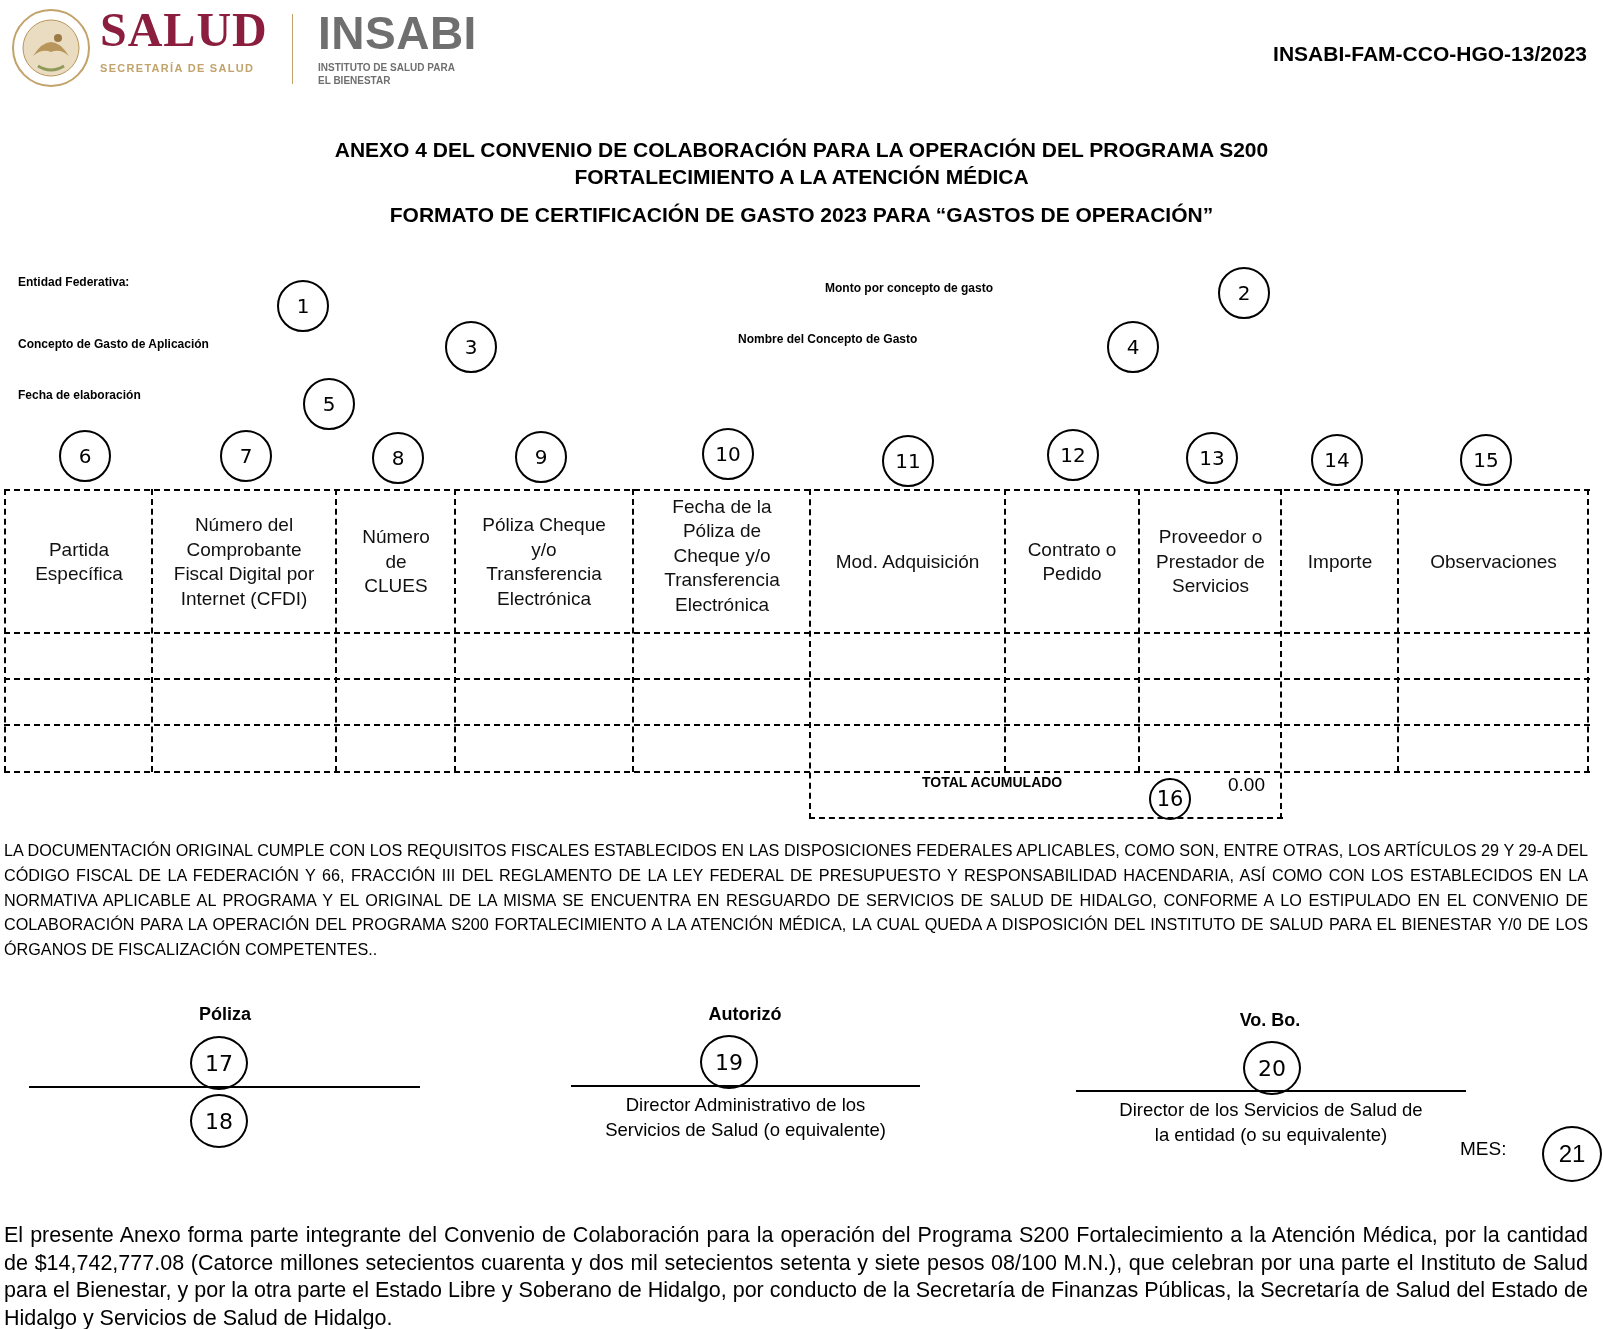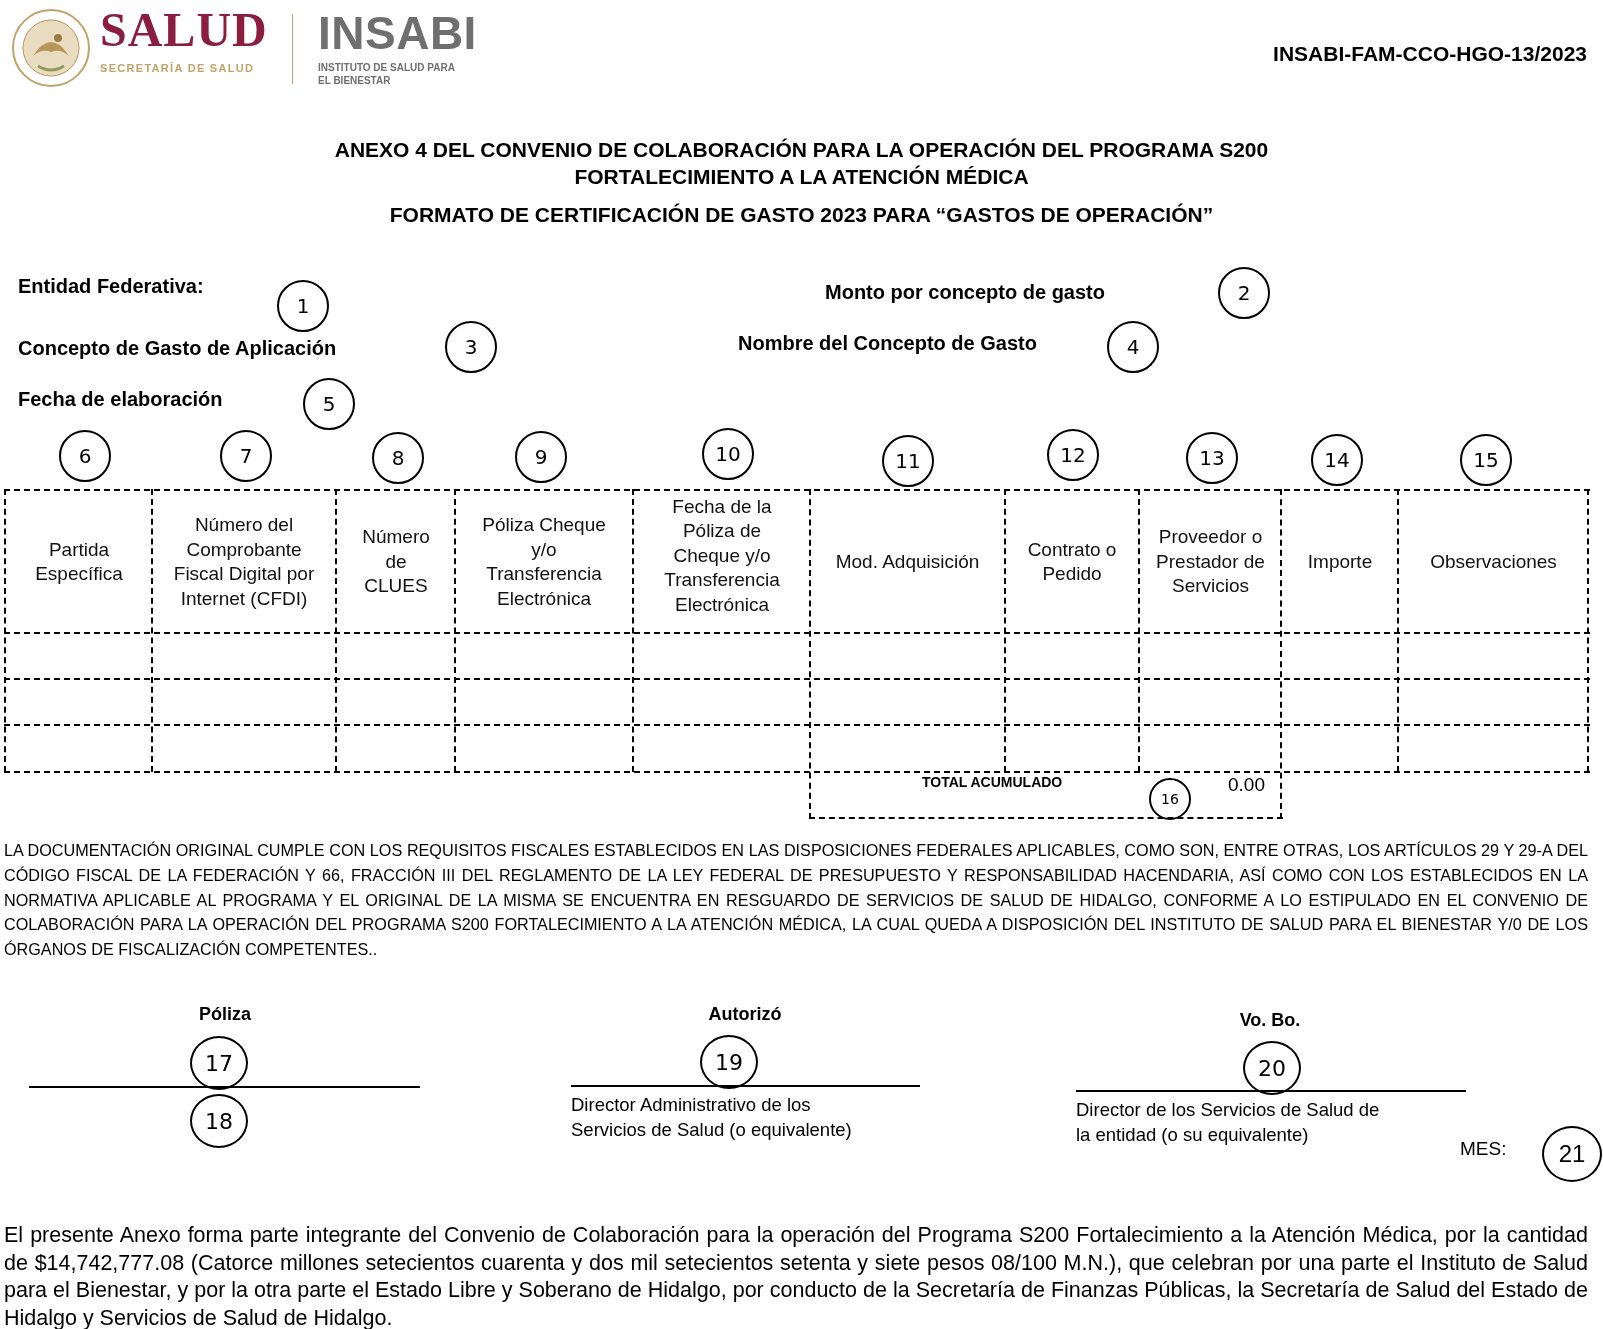--- a/index.html
+++ b/index.html
@@ -12,38 +12,38 @@
   .salud-word { left: 100px; top: 6px; font-family: "Liberation Serif", serif; font-weight: bold; font-size: 48px; color: #8b1e3f; letter-spacing: 1px; line-height: 1; }
   .salud-sub { left: 100px; top: 62px; font-size: 11px; font-weight: bold; color: #c2a36b; letter-spacing: 1.3px; }
   .logo-divider { left: 292px; top: 14px; width: 1px; height: 70px; background: #c2a36b; }
   .insabi-word { left: 318px; top: 10px; font-weight: bold; font-size: 46px; color: #6f6f6f; line-height: 1; letter-spacing: 0.5px; }
   .insabi-sub { left: 318px; top: 61px; font-size: 10px; font-weight: bold; color: #6f6f6f; line-height: 13px; }
   .doc-id { right: 16px; top: 42px; font-weight: bold; font-size: 21px; }
 
   .title1 { left: 0; width: 1603px; top: 136px; text-align: center; font-weight: bold; font-size: 21px; line-height: 27px; }
   .title2 { left: 0; width: 1603px; top: 203px; text-align: center; font-weight: bold; font-size: 21px; }
 
-  .lbl { font-weight: bold; font-size: 20px; }
+  .lbl { font-weight: bold; font-size: 12px; }
 
   .circ { position: absolute; border: 2px solid #000; border-radius: 50%; display: flex; align-items: center; justify-content: center; font-family: "DejaVu Sans", sans-serif; font-size: 20px; background: transparent; }
   .c-md { width: 52px; height: 52px; }
-  .c-sm { width: 42px; height: 42px; font-size: 14px; text-align: center; }
+  .c-sm { width: 42px; height: 42px; font-size: 21px; text-align: center; }
   .c-lg { width: 58px; height: 54px; font-size: 22px; }
   .hline { position: absolute; height: 0; border-top: 2.5px dashed #000; }
   .vline { position: absolute; width: 0; border-left: 2.5px dashed #000; }
   .th { position: absolute; display: flex; align-items: center; justify-content: center; text-align: center; font-size: 19px; line-height: 24.5px; color: #111; }
 
   .total-label { left: 922px; top: 774px; font-weight: bold; font-size: 14px; }
   .total-value { left: 1228px; top: 774px; font-size: 19px; }
 
   .disclaimer { left: 4px; top: 838px; width: 1584px; font-size: 16.2px; line-height: 24.8px; text-align: justify; text-align-last: left; }
 
   .sig-title { font-weight: bold; font-size: 18px; text-align: center; }
   .sig-line { position: absolute; height: 0; border-top: 2.5px solid #000; }
-  .sig-role { position: absolute; font-size: 18.5px; line-height: 24.5px; }
+  .sig-role { position: absolute; text-align: center; font-size: 18.5px; line-height: 24.5px; }
 
   .mes { left: 1460px; top: 1138px; font-size: 19px; }
 
   .footer-text { left: 4px; top: 1222px; width: 1584px; font-size: 21.5px; line-height: 27.5px; text-align: justify; text-align-last: left; }
 </style>
 </head>
 <body>
 
 <div class="abs seal">
   <svg width="86" height="80" viewBox="0 0 86 80">

